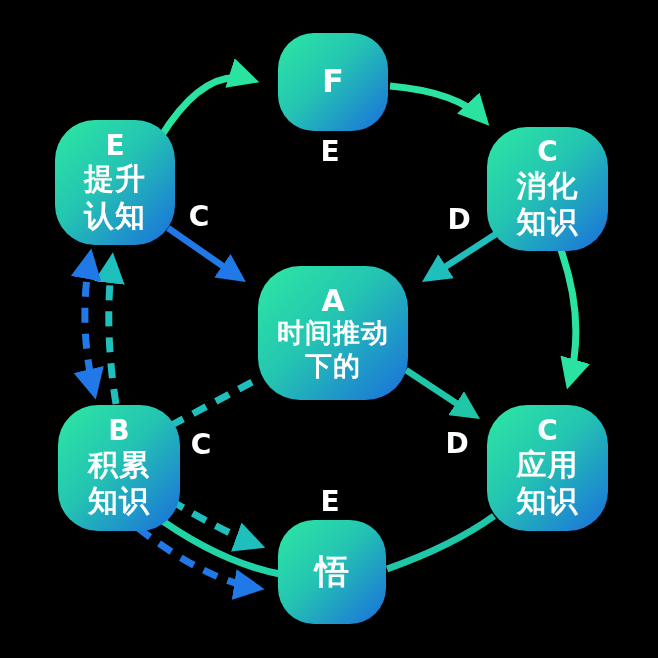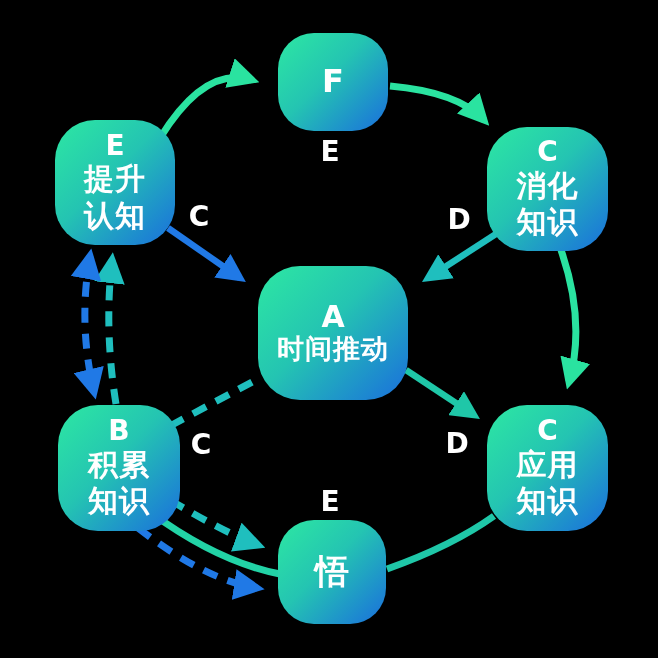--- a/index.html
+++ b/index.html
@@ -92,20 +92,21 @@
 
   <div class="node node-c1">
     <span class="letter">C</span>
     <span class="zh">消化</span>
     <span class="zh">知识</span>
   </div>
 
   <div class="node node-a">
     <span class="letter">A</span>
     <span class="zh">时间推动</span>
+    <span class="zh">下的</span>
   </div>
 
   <div class="node node-b">
     <span class="letter">B</span>
     <span class="zh">积累</span>
     <span class="zh">知识</span>
   </div>
 
   <div class="node node-c2">
     <span class="letter">C</span>

